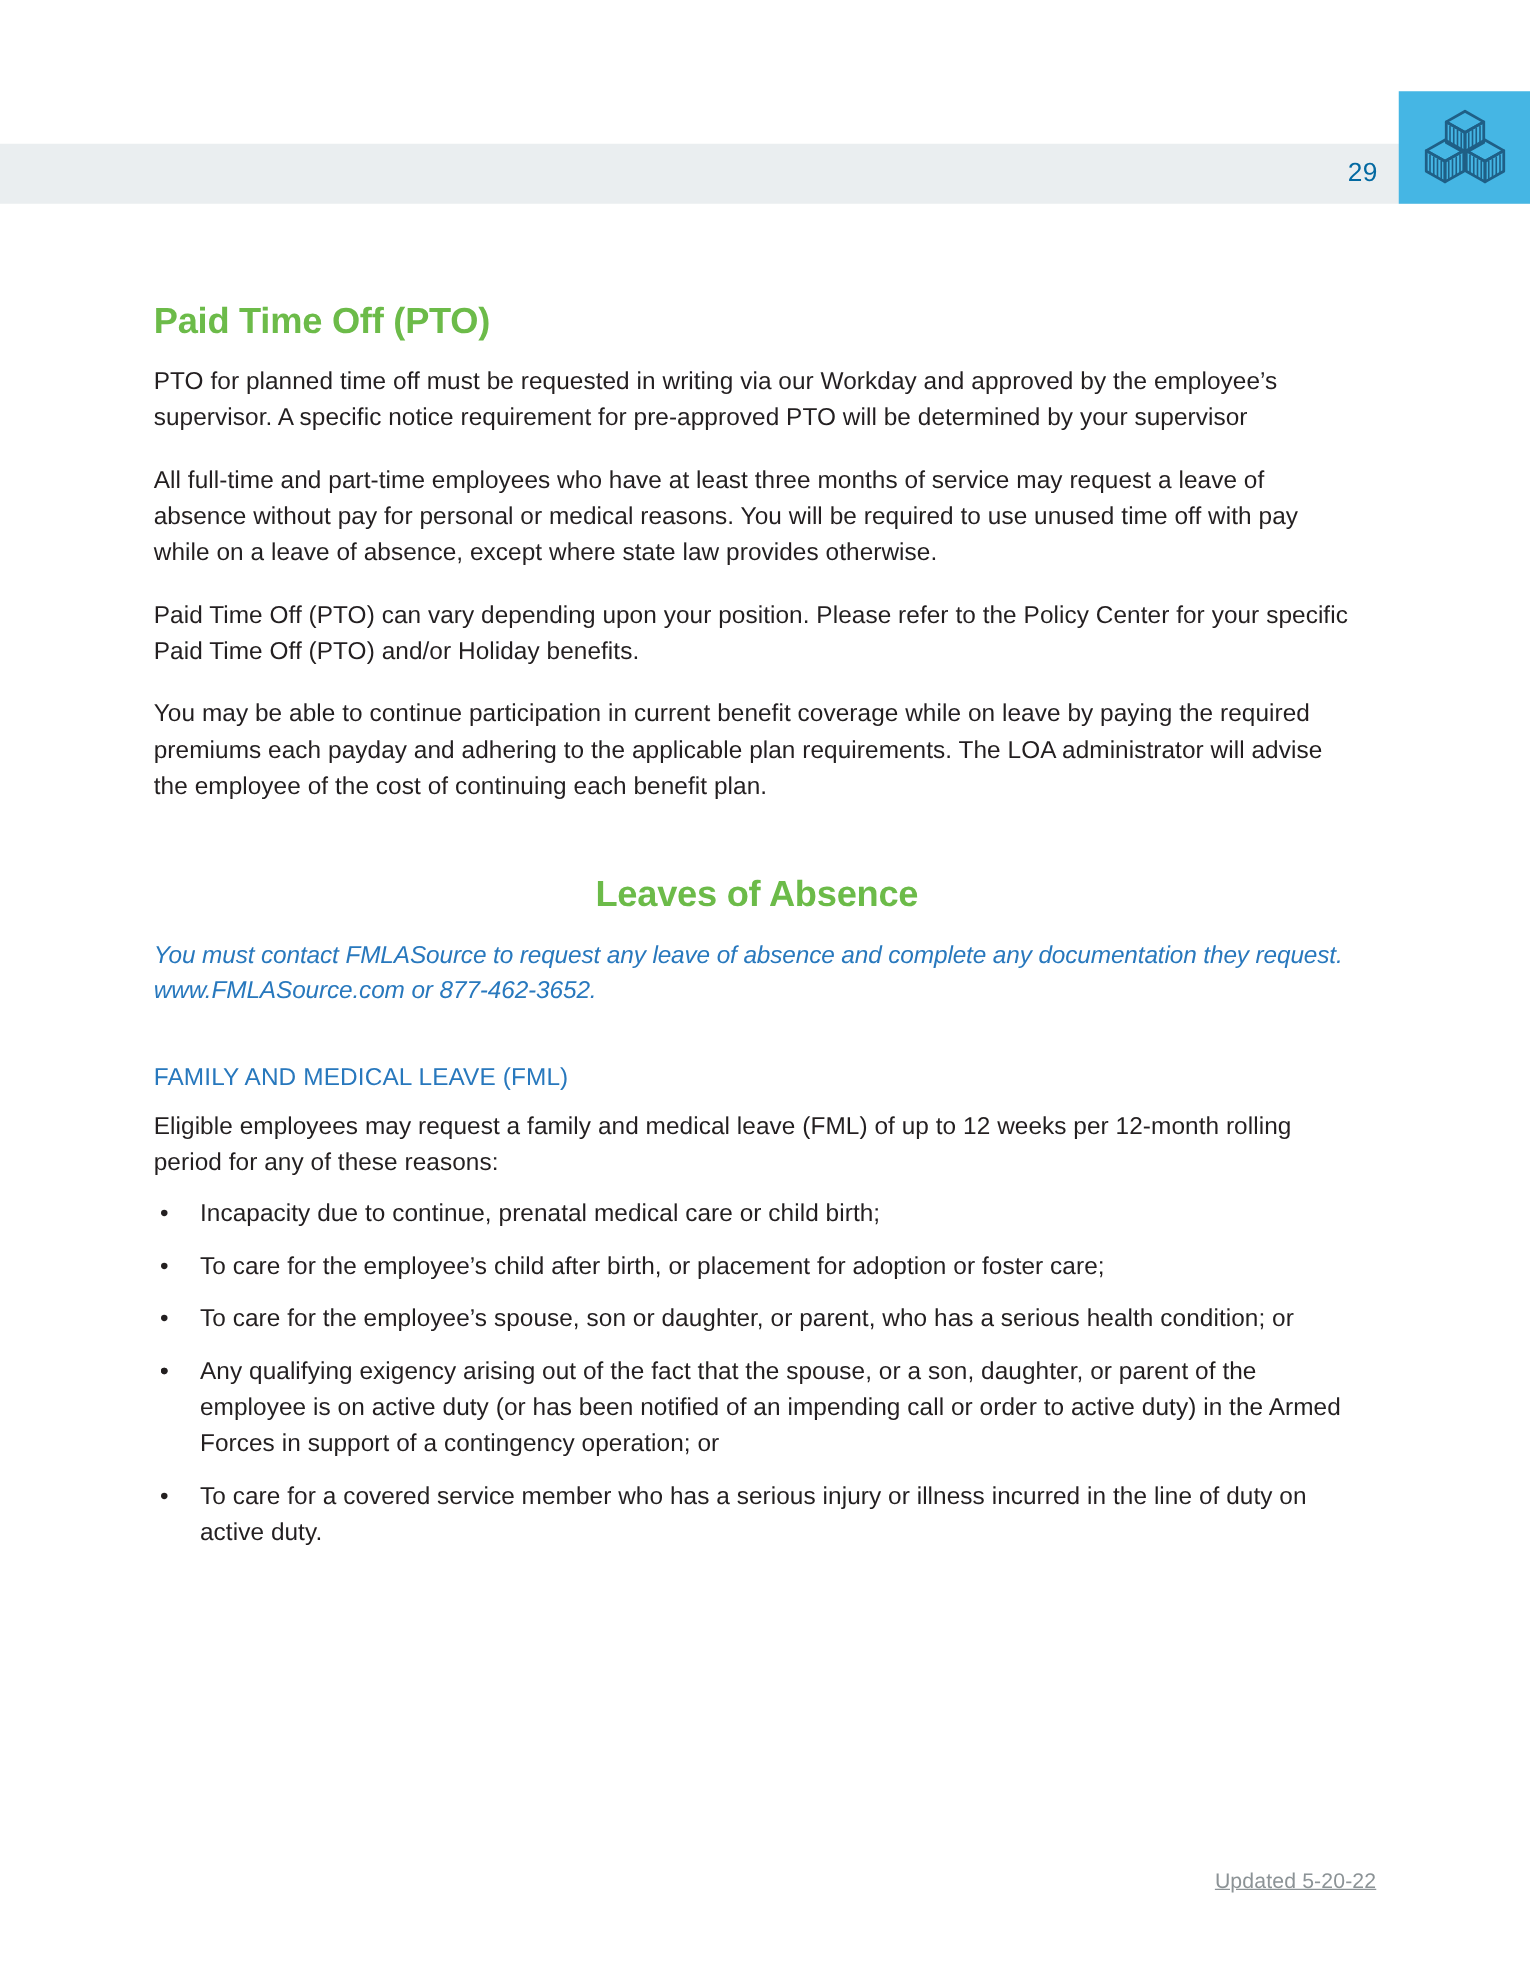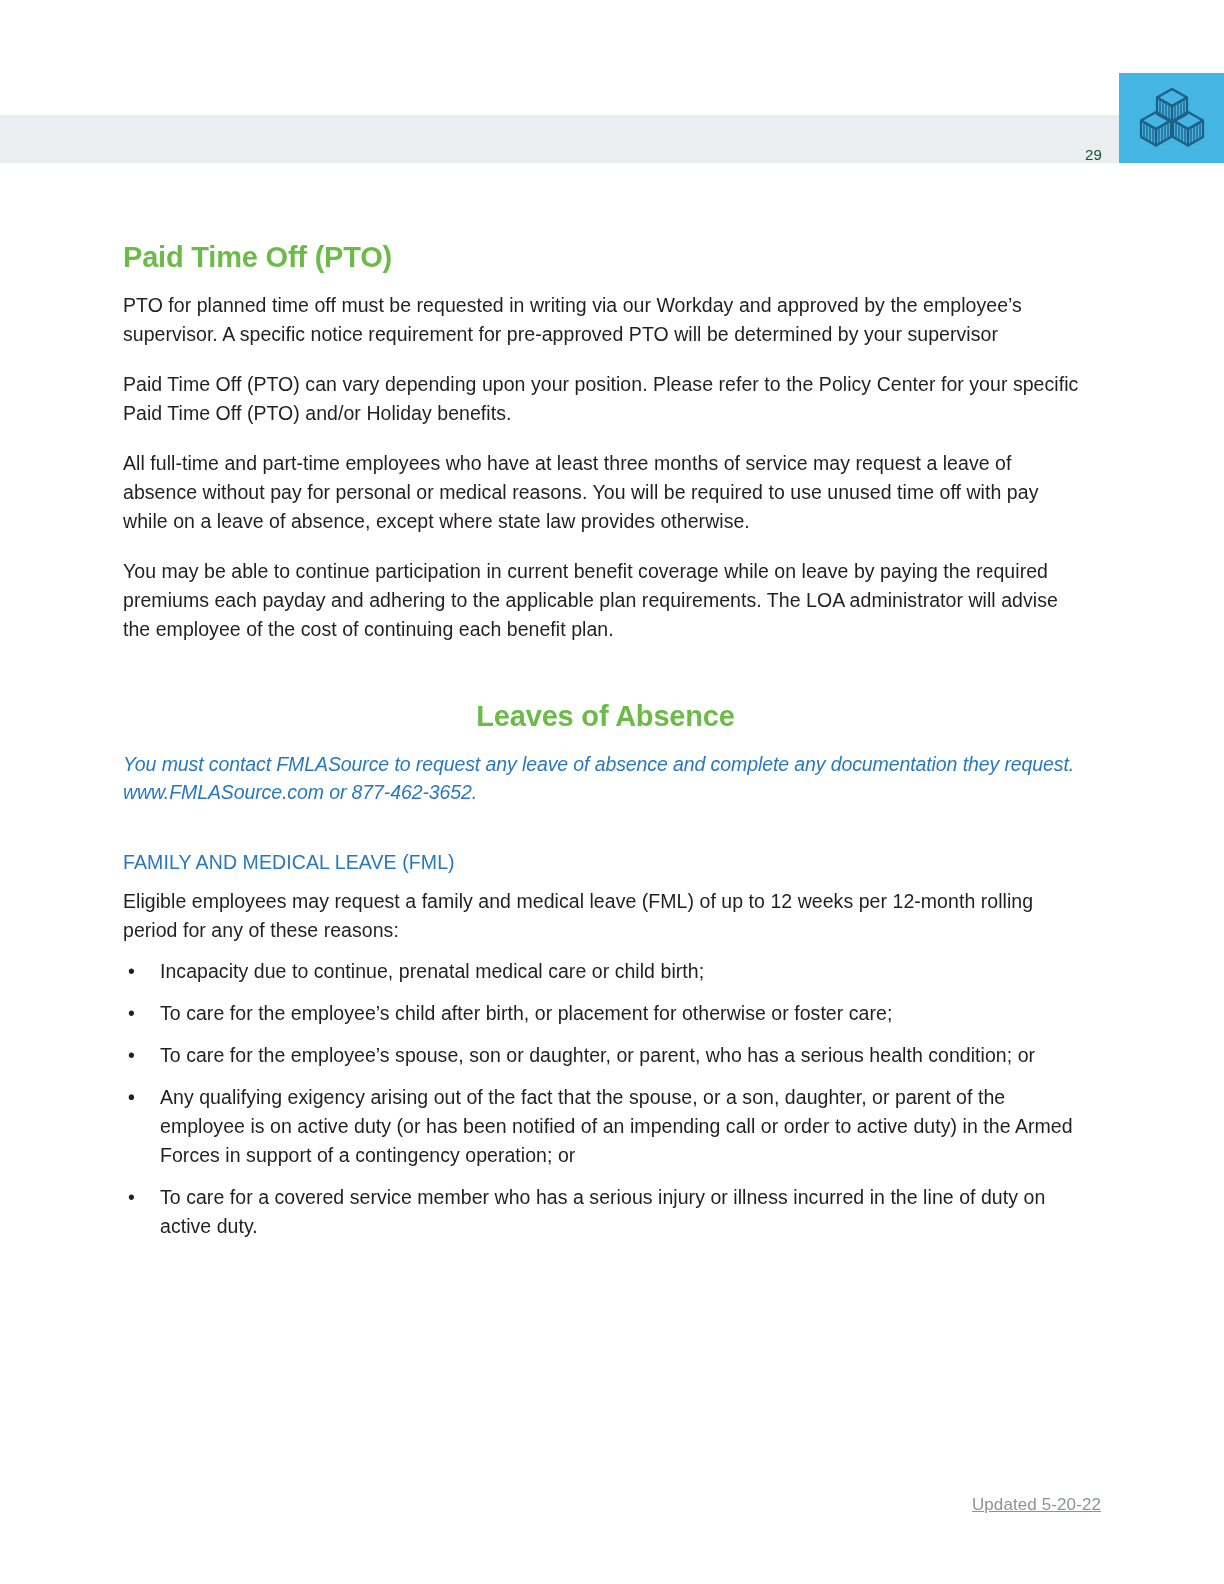--- a/index.html
+++ b/index.html
@@ -21,24 +21,24 @@
     position: absolute;
     left: 0;
     top: 115px;
     width: 1224px;
     height: 48px;
     background: #eaeef0;
   }
   .page-number {
     position: absolute;
     right: 122px;
-    top: 142px;
-    font-size: 15px;
+    top: 126px;
+    font-size: 21px;
     line-height: 26px;
-    color: #14532d;
+    color: #0369a1;
     letter-spacing: 0.2px;
   }
   .logo-box {
     position: absolute;
     left: 1119px;
     top: 73px;
     width: 105px;
     height: 90px;
     background: #45b6e4;
   }
@@ -170,40 +170,40 @@
       </g>
     </svg>
   </span>
 </div>
 
 <div class="content">
 
   <h1 class="section-title">Paid Time Off (PTO)</h1>
 
   <p class="body-text">PTO for planned time off must be requested in writing via our Workday and approved by the employee’s supervisor. A specific notice requirement for pre-approved PTO will be determined by your supervisor</p>
+  <p class="body-text">All full-time and part-time employees who have at least three months of service may request a leave of absence without pay for personal or medical reasons. You will be required to use unused time off with pay while on a leave of absence, except where state law provides otherwise.</p>
   <p class="body-text">Paid Time Off (PTO) can vary depending upon your position. Please refer to the Policy Center for your specific Paid Time Off (PTO) and/or Holiday benefits.</p>
-  <p class="body-text">All full-time and part-time employees who have at least three months of service may request a leave of absence without pay for personal or medical reasons. You will be required to use unused time off with pay while on a leave of absence, except where state law provides otherwise.</p>
   <p class="body-text">You may be able to continue participation in current benefit coverage while on leave by paying the required premiums each payday and adhering to the applicable plan requirements. The LOA administrator will advise the employee of the cost of continuing each benefit plan.</p>
 
   <h1 class="section-title second">Leaves of Absence</h1>
 
   <p class="callout">You must contact FMLASource to request any leave of absence and complete any documentation they request.  www.FMLASource.com or 877-462-3652.</p>
 
   <h2 class="sub-title">FAMILY AND MEDICAL LEAVE (FML)</h2>
 
   <p class="body-text tight">Eligible employees may request a family and medical leave (FML) of up to 12 weeks per 12-month rolling period for any of these reasons:</p>
 
   <ul class="reason-list">
     <li>
       <span class="bullet-dot">•</span>
       <span>Incapacity due to continue, prenatal medical care or child birth;</span>
     </li>
     <li>
       <span class="bullet-dot">•</span>
-      <span>To care for the employee’s child after birth, or placement for otherwise or foster care;</span>
+      <span>To care for the employee’s child after birth, or placement for adoption or foster care;</span>
     </li>
     <li>
       <span class="bullet-dot">•</span>
       <span>To care for the employee’s spouse, son or daughter, or parent, who has a serious health condition; or</span>
     </li>
     <li>
       <span class="bullet-dot">•</span>
     </li>
     <li>
       <span class="bullet-dot">•</span>

